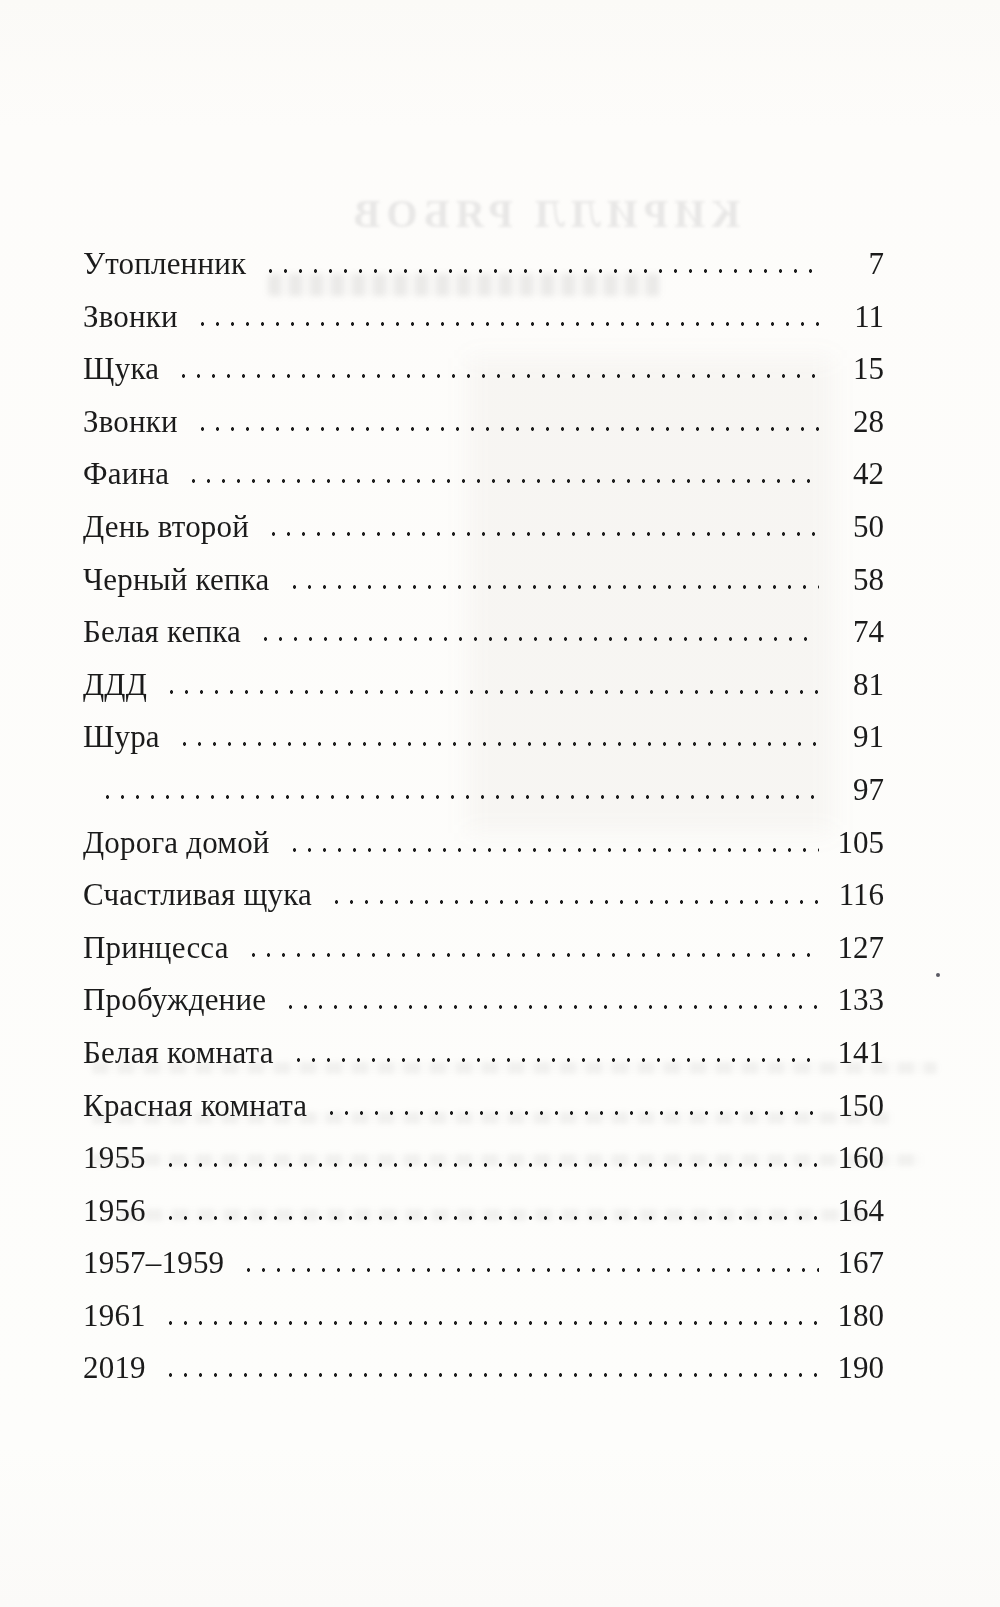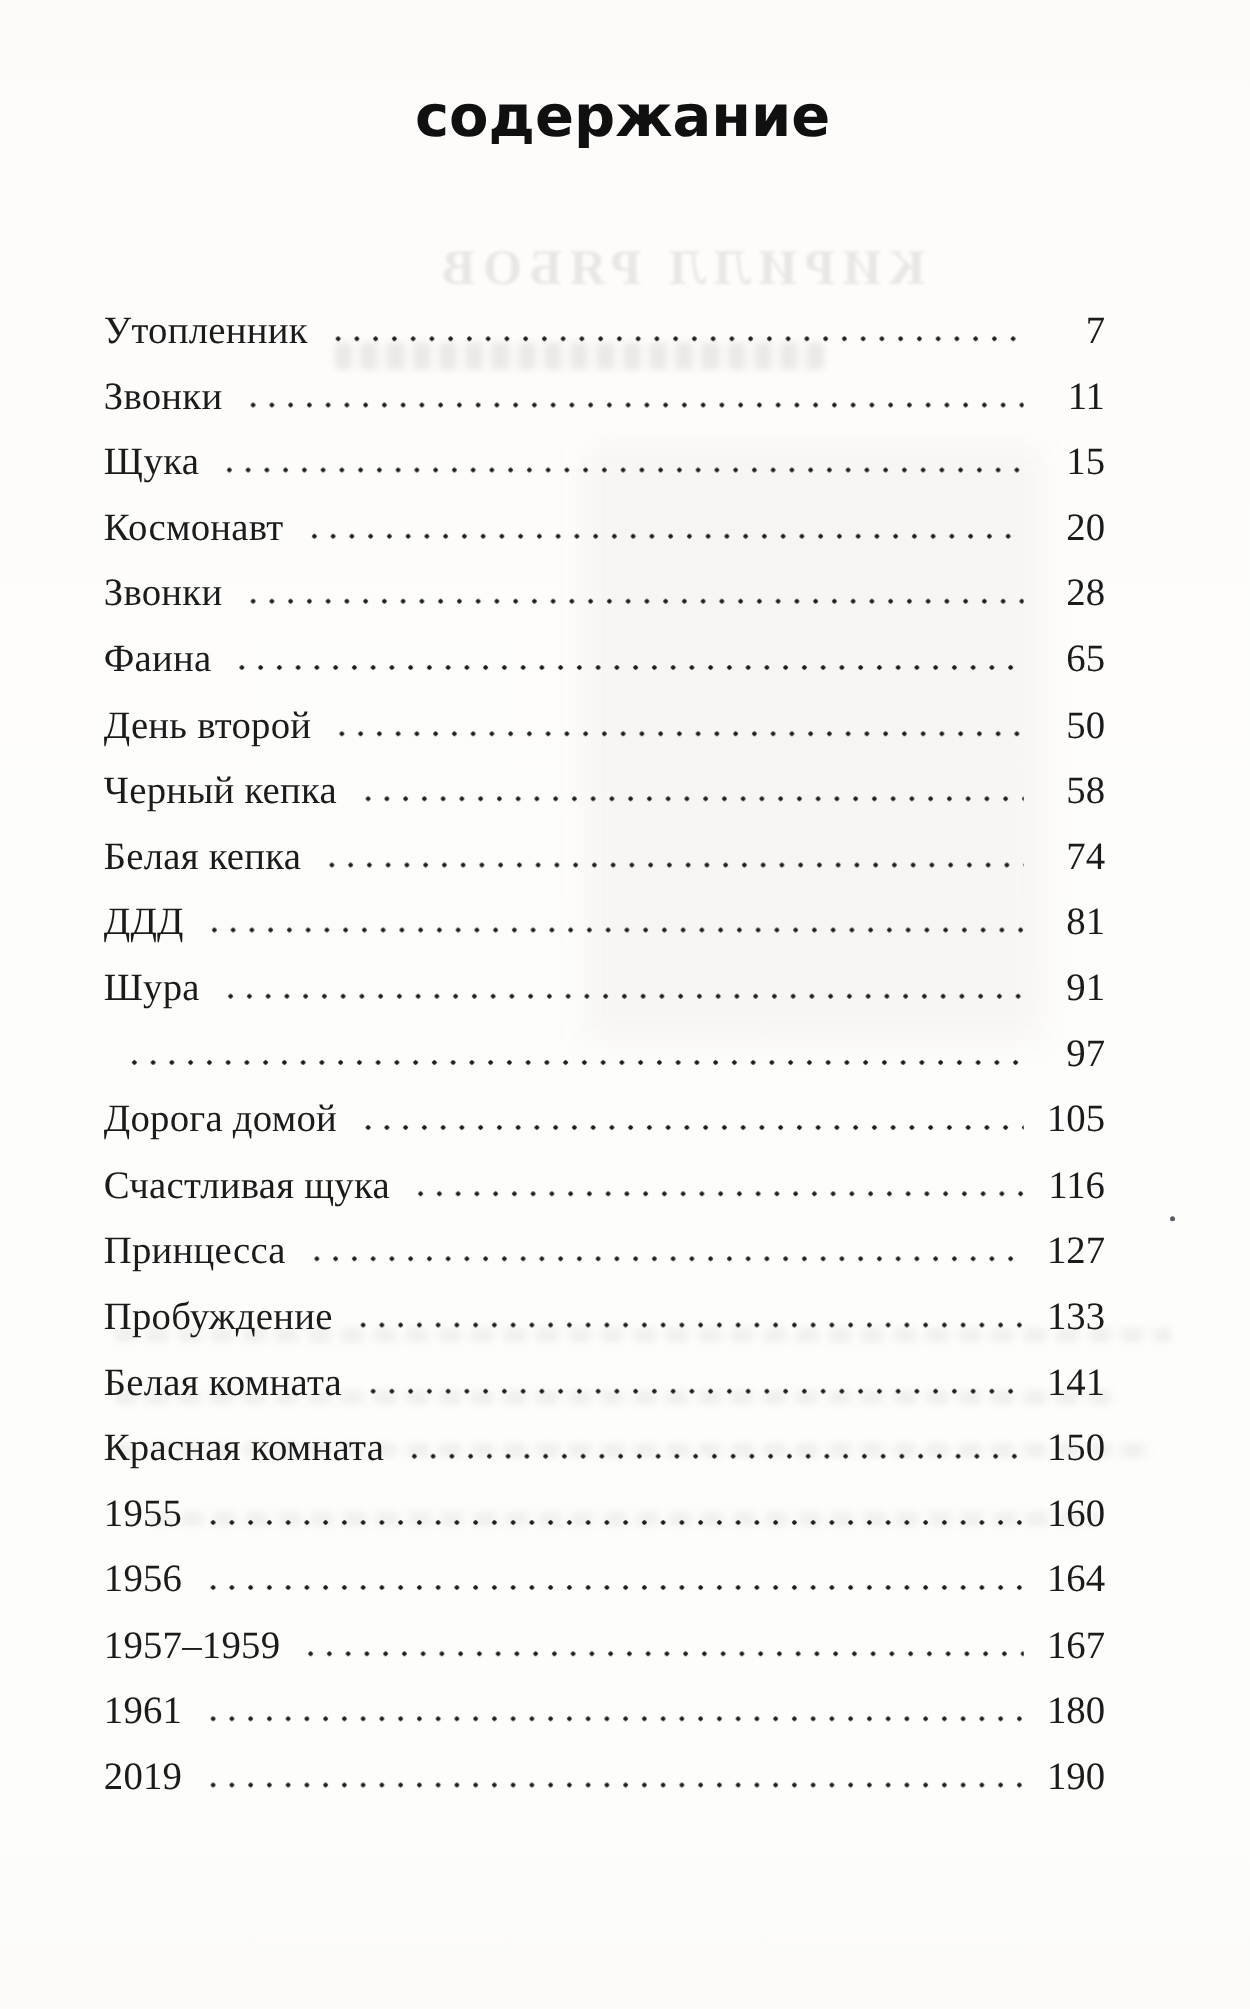--- a/index.html
+++ b/index.html
@@ -132,53 +132,47 @@
 
   <div class="bleed-title">КИРИЛЛ РЯБОВ</div>
   <div class="bleed-line"></div>
   <div class="bleed-band"></div>
   <div class="bleed-row r1"></div>
   <div class="bleed-row r2"></div>
   <div class="bleed-row r3"></div>
   <div class="bleed-row r4"></div>
   <div class="ink-speck"></div>
 
-  <h1 class="page-title">содержание</h1>
 
   <div class="toc">
 
     <div class="toc-row">
       <span class="toc-title">Утопленник</span>
       <span class="toc-leader"></span>
       <span class="toc-page">7</span>
     </div>
     <div class="toc-row">
       <span class="toc-title">Звонки</span>
       <span class="toc-leader"></span>
       <span class="toc-page">11</span>
     </div>
     <div class="toc-row">
       <span class="toc-title">Щука</span>
       <span class="toc-leader"></span>
       <span class="toc-page">15</span>
     </div>
     <div class="toc-row">
-      <span class="toc-title">Космонавт</span>
-      <span class="toc-leader"></span>
-      <span class="toc-page">20</span>
-    </div>
-    <div class="toc-row">
       <span class="toc-title">Звонки</span>
       <span class="toc-leader"></span>
       <span class="toc-page">28</span>
     </div>
     <div class="toc-row">
       <span class="toc-title">Фаина</span>
       <span class="toc-leader"></span>
-      <span class="toc-page">65</span>
+      <span class="toc-page">42</span>
     </div>
     <div class="toc-row">
       <span class="toc-title">День второй</span>
       <span class="toc-leader"></span>
       <span class="toc-page">50</span>
     </div>
     <div class="toc-row">
       <span class="toc-title">Черный кепка</span>
       <span class="toc-leader"></span>
       <span class="toc-page">58</span>

